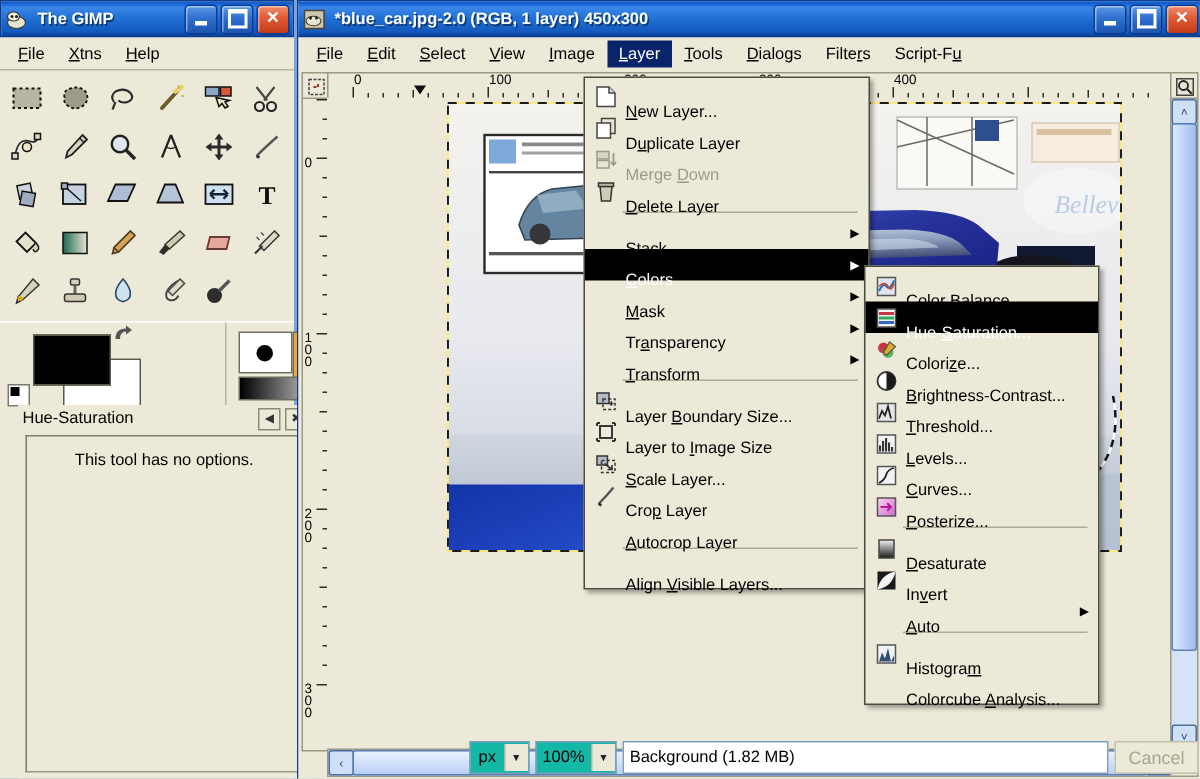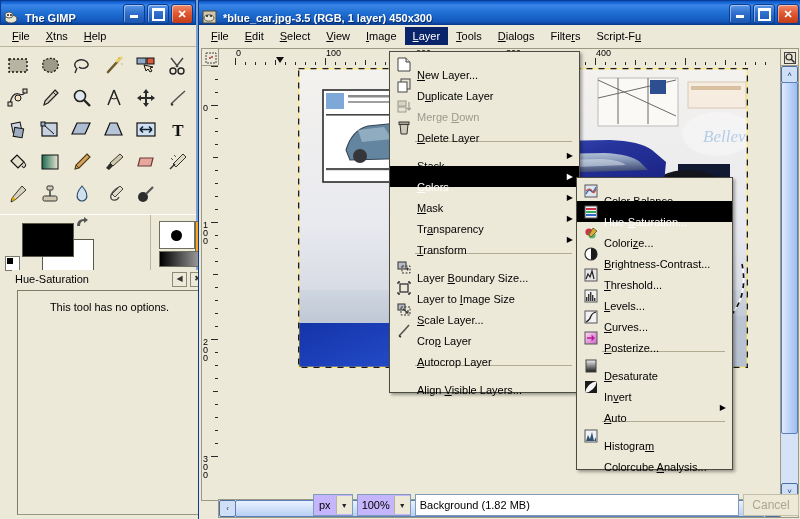--- a/index.html
+++ b/index.html
@@ -10,21 +10,21 @@
     background:#7ba2d9;
     -webkit-font-smoothing:none;
   }
   .root{position:relative;width:800px;height:519px;}
 
   
   .win{position:absolute;background:#ece9d8;border:1px solid #0a3d91;}
   .titlebar{
     height:23px;
     background:linear-gradient(to bottom,#0a56c8 0%,#1a67d8 8%,#3a86e8 18%,#1f6fd4 50%,#1459bd 88%,#0a4099 100%);
-    display:flex;align-items:flex-end;padding:0 2px 0 3px;
+    display:flex;align-items:center;padding:0 2px 0 3px;
     color:#fff;font-weight:bold;font-size:11px;
     border-bottom:1px solid #0a3d91;
     white-space:nowrap;
   }
   .title-text{flex:1;overflow:hidden;text-overflow:clip;padding-left:4px;
     text-shadow:1px 1px 0 rgba(0,0,0,.45);letter-spacing:0px;}
   .winbtns{display:flex;gap:2px;align-items:center;}
   .wbtn{
     width:20px;height:18px;border:1px solid #0a3d91;border-radius:3px;
     background:linear-gradient(to bottom,#5e9ae8,#2f6fce 45%,#1b55ae);
@@ -117,21 +117,21 @@
   .sbtn{position:absolute;background:#cfe0f6;border:1px solid #4a6fa5;border-radius:2px;
     display:flex;align-items:center;justify-content:center;font-size:8px;color:#1b3f78;}
   .sb-thumb{position:absolute;background:linear-gradient(to right,#dfeaff,#9dbdf0);border:1px solid #5b7fb8;border-radius:2px;}
   .sb-thumb-h{position:absolute;background:linear-gradient(to bottom,#eaf1ff,#b9d0f5);border:1px solid #5b7fb8;border-radius:2px;}
   .nav-btn{position:absolute;right:0;bottom:0;width:17px;height:17px;background:#ece9d8;
     border:1px solid #9b9884;display:flex;align-items:center;justify-content:center;}
 
   
   .statusbar{position:absolute;left:2px;right:2px;bottom:2px;height:26px;display:flex;align-items:center;gap:4px;}
   .unit-combo,.zoom-combo{
-    height:20px;display:flex;align-items:center;background:#c4b5fd;
+    height:20px;display:flex;align-items:center;background:#14b8a6;
     border:1px solid #7f9db9;font-size:11px;
   }
   .unit-combo .v{padding:0 5px;}
   .zoom-combo .v{padding:0 4px;}
   .combo-arrow{width:15px;height:18px;display:flex;align-items:center;justify-content:center;
     background:#ece9d8;border-left:1px solid #b9b49c;font-size:7px;color:#222;}
   .statusfield{flex:1;height:20px;background:#fff;border:1px solid #7f9db9;
     display:flex;align-items:center;padding:0 4px;font-size:11px;color:#000;}
   .cancel-btn{width:54px;height:20px;background:#ece9d8;border:1px solid #c3bfa8;
     display:flex;align-items:center;justify-content:center;color:#aaa690;font-size:12px;}
@@ -412,21 +412,21 @@
   <div class="win" id="imgwin">
     <div class="titlebar">
       <span class="tb-icon">
         <svg width="15" height="14" viewBox="0 0 15 14">
           <rect x="1" y="1" width="13" height="12" fill="#cfc6ae" stroke="#4a4636"></rect>
           <ellipse cx="7" cy="8" rx="5" ry="3.2" fill="#e8e4d2" stroke="#3a3a32" stroke-width="0.7"></ellipse>
           <circle cx="5" cy="6" r="1" fill="#222"></circle>
             <circle cx="9" cy="6" r="1" fill="#222"></circle>
         </svg>
       </span>
-      <span class="title-text">*blue_car.jpg-3.5 (RGB, 1 layer) 450x300</span>
+      <span class="title-text">*blue_car.jpg-2.0 (RGB, 1 layer) 450x300</span>
       <span class="winbtns">
         <span class="wbtn">
             <span class="g">
               <span class="min"></span>
             </span>
           </span>
         <span class="wbtn">
             <span class="g">
               <span class="max"></span>
             </span>

